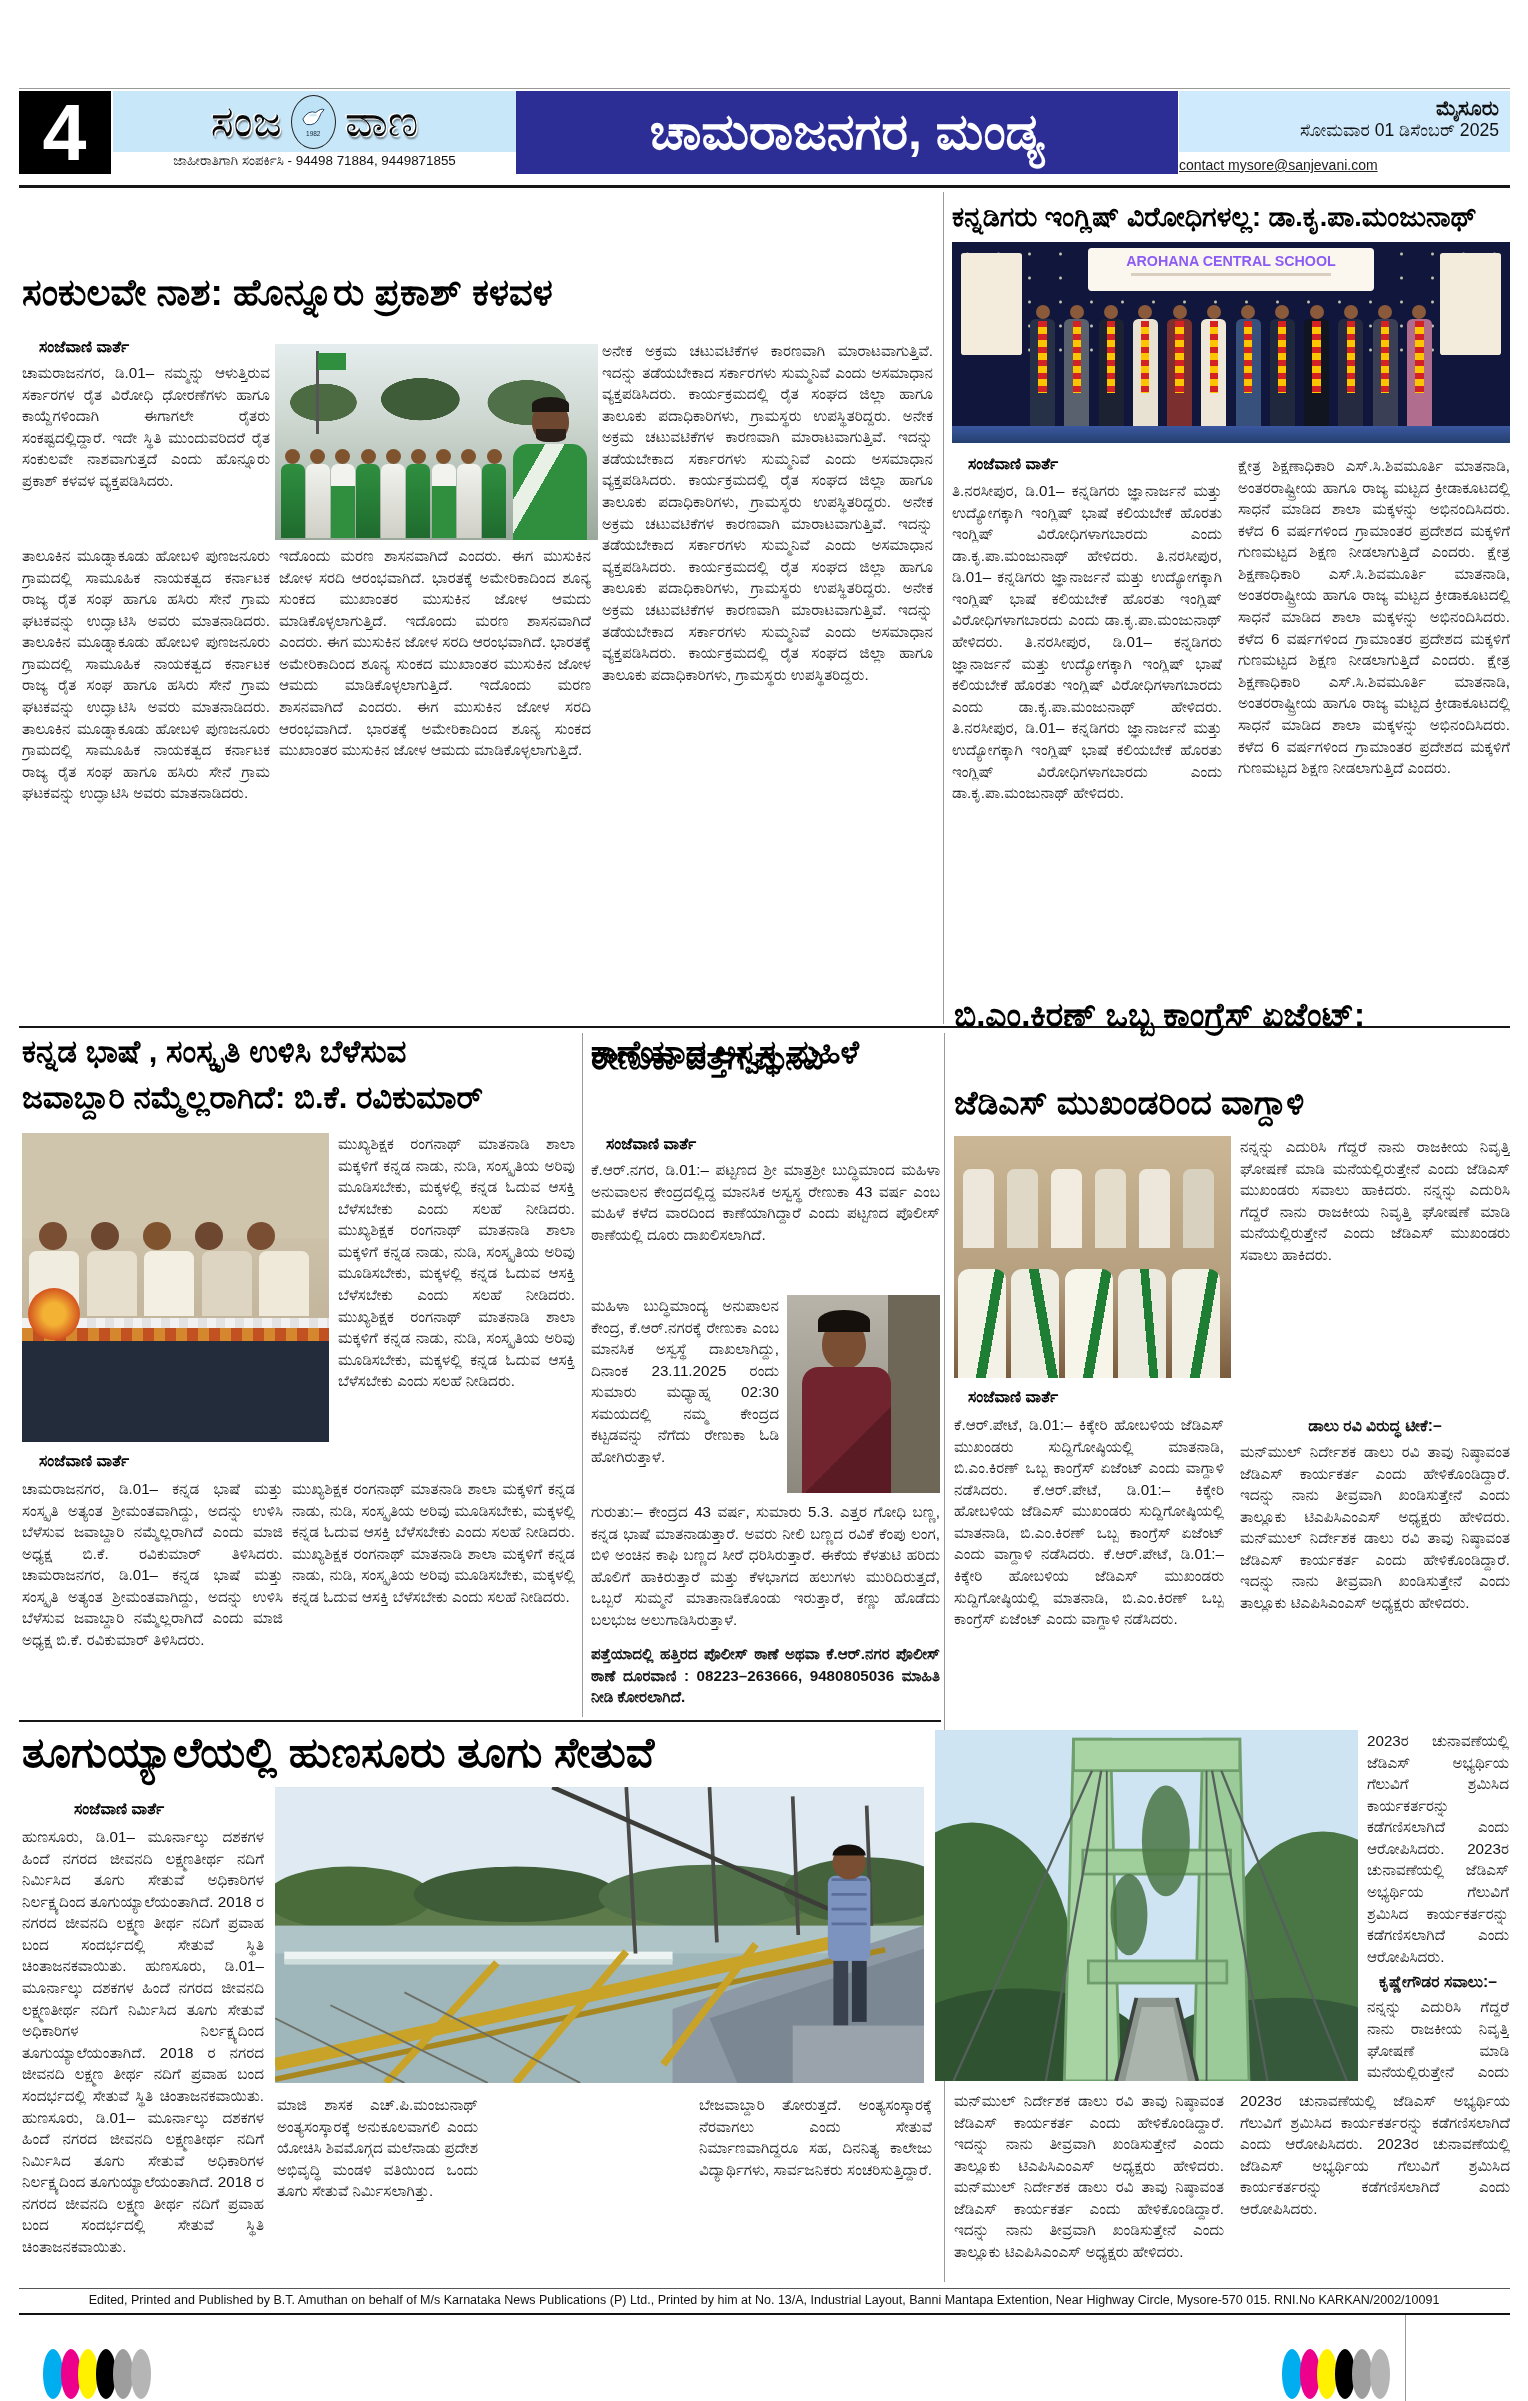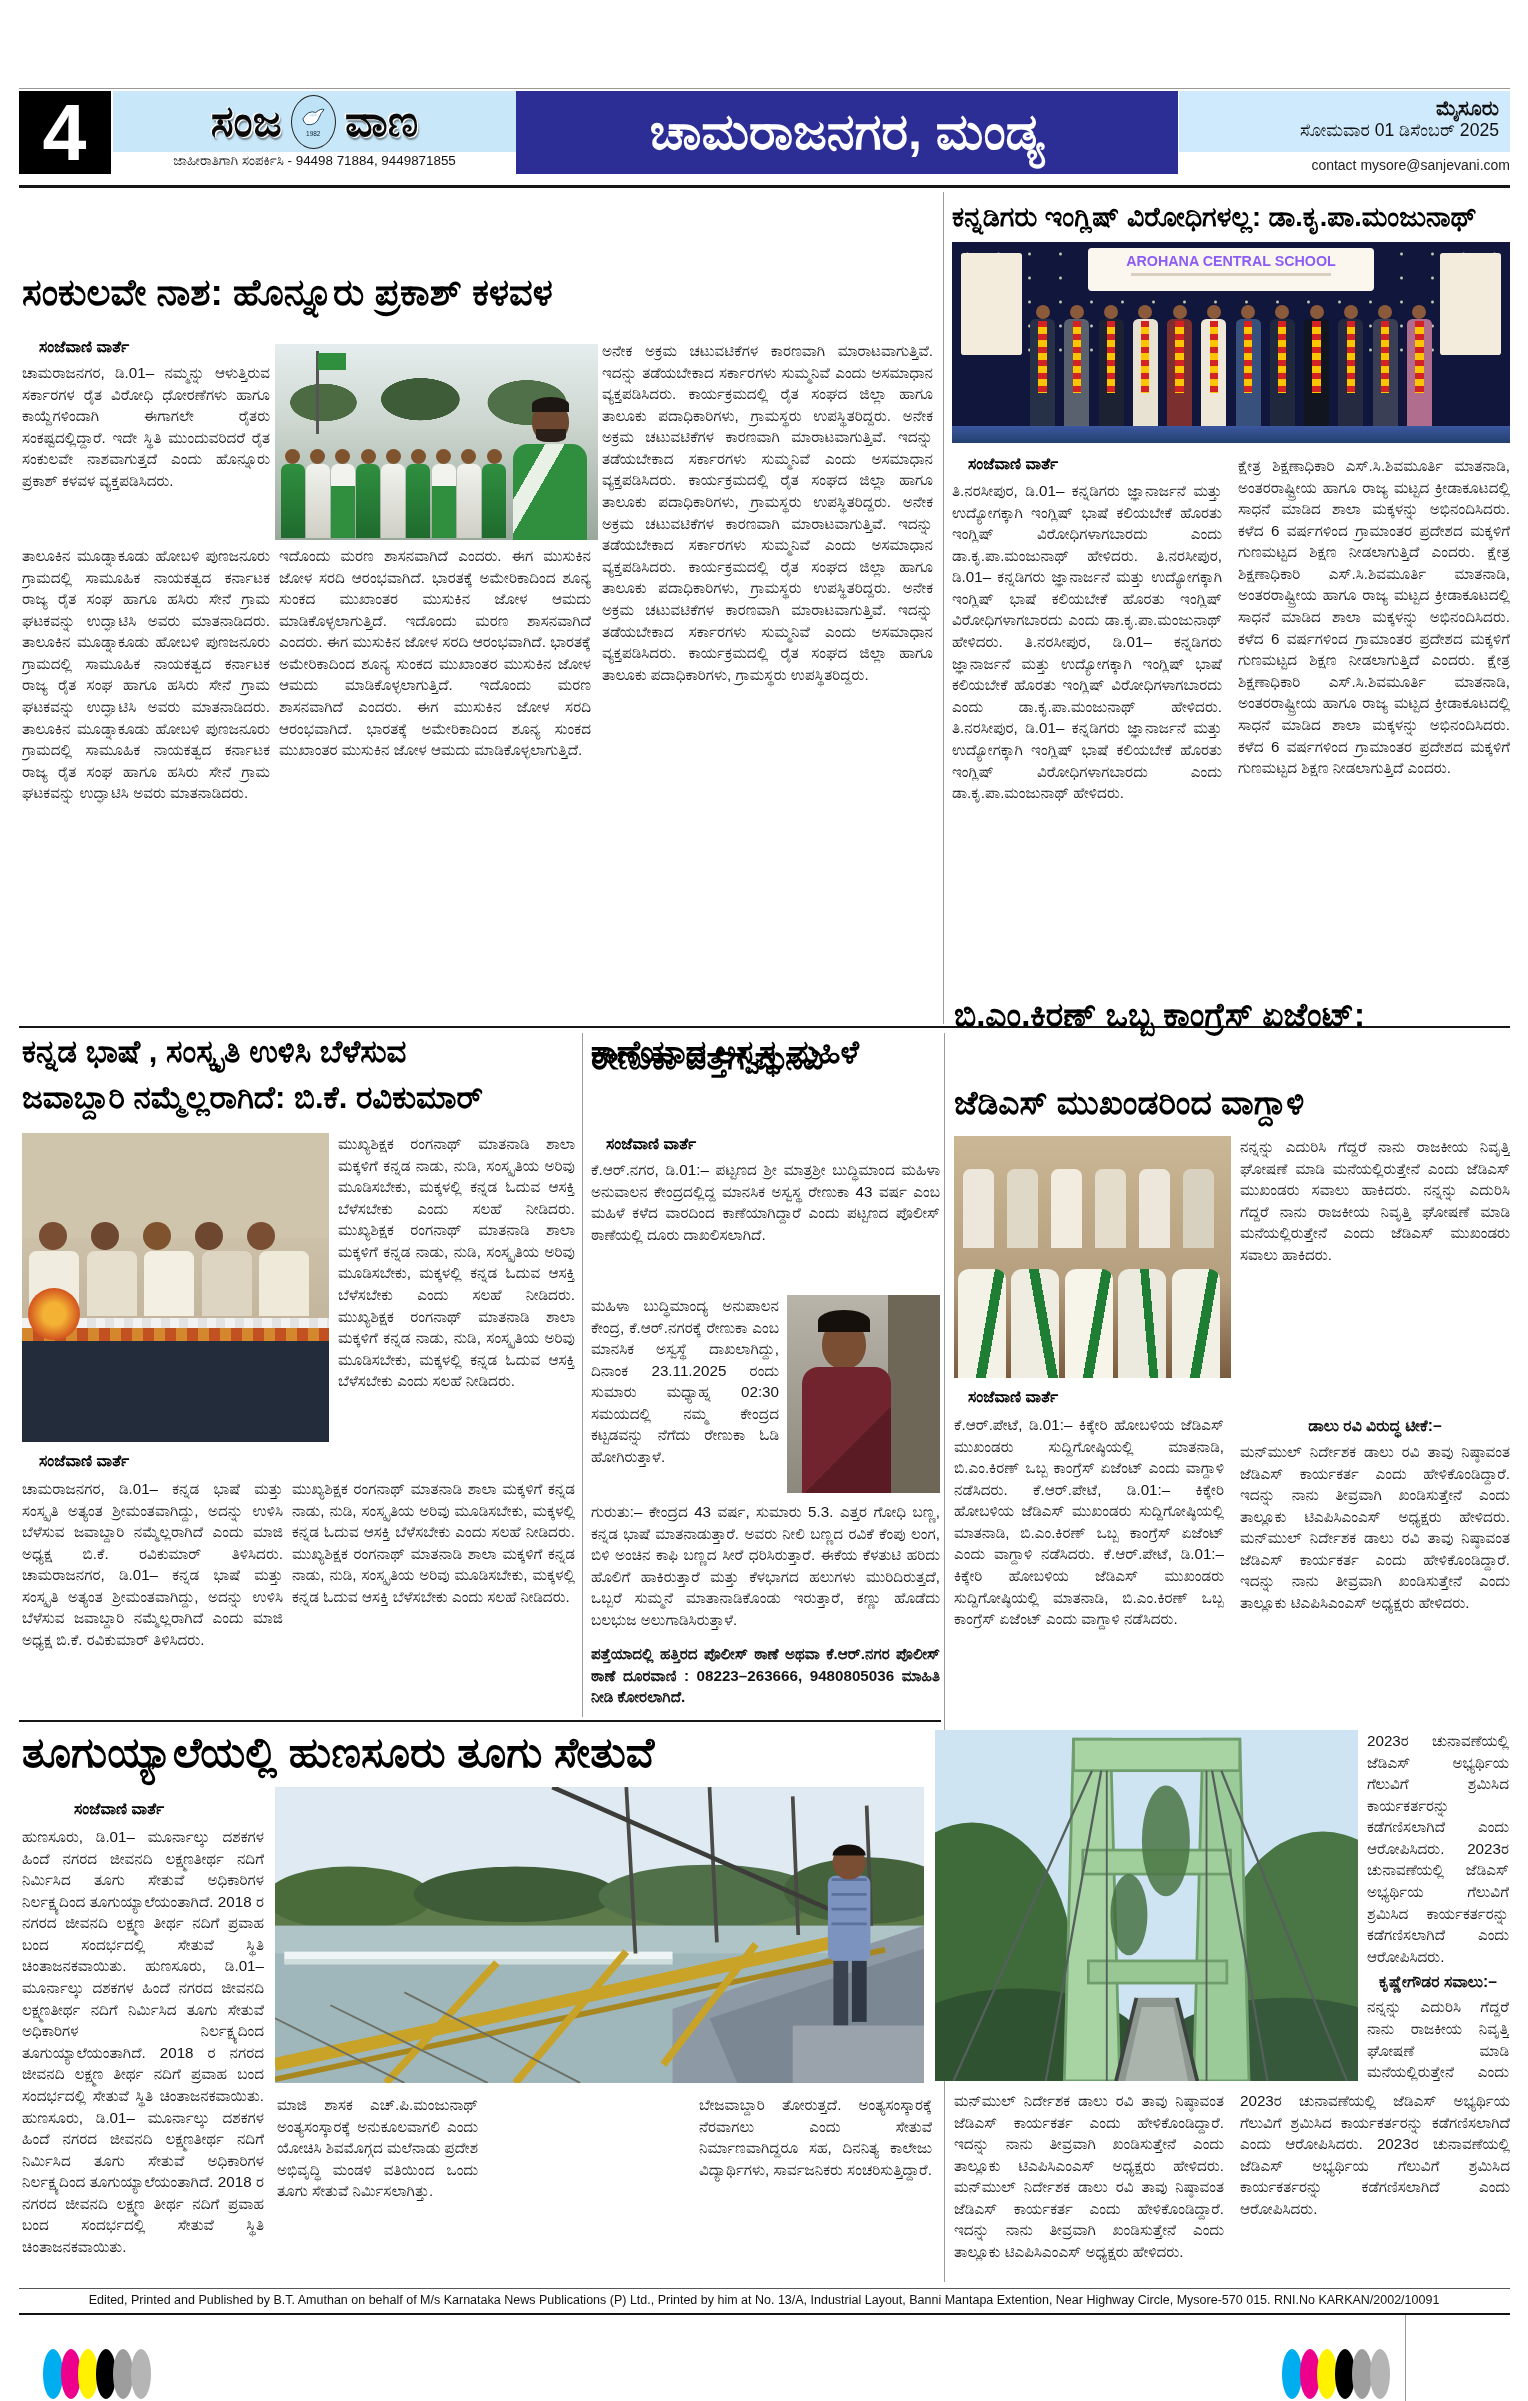--- a/index.html
+++ b/index.html
@@ -9,31 +9,31 @@
   .txt{font-size:15.2px;line-height:1.42;text-align:justify;overflow:hidden;color:#151515;}
   .byline{font-weight:bold;font-size:15.7px;color:#000;}
   .hl{font-weight:800;color:#000;letter-spacing:0;line-height:1.08;}
   .vrule{width:0.9px;background:#9a9a9a;}
   .hrule{background:#161616;}
   .subhead{font-weight:bold;text-align:center;font-size:15.7px;}
   
   .pageno{background:#000;color:#fff;display:flex;align-items:center;justify-content:center;
           font-size:79px;font-weight:bold;}
   .logobox{background:#c8e7f9;display:flex;align-items:center;justify-content:center;gap:9.2px;}
-  .logotext{font-size:43px;font-weight:700;color:#0a0a0a;text-shadow:1.4px 1.4px 0 #fff,-1.4px -1.4px 0 #fff,1.8px 2.8px 1.8px rgba(0,0,0,.45);}
+  .logotext{font-size:43px;font-weight:400;color:#0a0a0a;text-shadow:1.4px 1.4px 0 #fff,-1.4px -1.4px 0 #fff,1.8px 2.8px 1.8px rgba(0,0,0,.45);}
   .dovebadge{width:43px;height:52px;border-radius:50%;background:#bfe3f6;border:1.8px solid #222;
              display:flex;flex-direction:column;align-items:center;justify-content:center;overflow:hidden;}
   .dovebadge small{font-size:6.5px;color:#123;}
   .adline{font-size:13.4px;text-align:center;color:#111;}
   .edition{background:#2c2e96;color:#fff;display:flex;align-items:center;justify-content:center;
            font-size:50px;font-weight:800;}
   .datebox{background:#cfeafc;text-align:right;padding:5.5px 11px 0 0;box-sizing:border-box;}
   .datebox .city{font-weight:bold;font-size:20.3px;}
   .datebox .dt{font-size:17.6px;}
-  .contactline{font-size:14px;text-align:right;color:#222;}
+  .contactline{font-size:14px;color:#222;text-decoration:underline;}
   .topline{background:#999;height:0.9px;}
   
   .photo{overflow:hidden;background:#ccc;}
   .crowd{position:absolute;left:5.5px;right:92px;bottom:1.8px;display:flex;justify-content:space-between;}
   .person{display:inline-block;width:24px;height:74px;border-radius:6.5px 6.5px 0 0;position:relative;}
   .person::before{content:"";position:absolute;top:-15px;left:4.6px;width:15px;height:15px;border-radius:50%;background:#80532f;}
   .p-green{background:linear-gradient(#2f8f3f,#1f6b2e);}
   .p-white{background:linear-gradient(#f2f2ee,#cfcfc6);}
   .p-mix{background:linear-gradient(180deg,#f2f2ee 30%,#2f8f3f 30%);}
   .fig{display:inline-block;width:25px;height:109px;position:relative;border-radius:5.5px 5.5px 0 0;}

